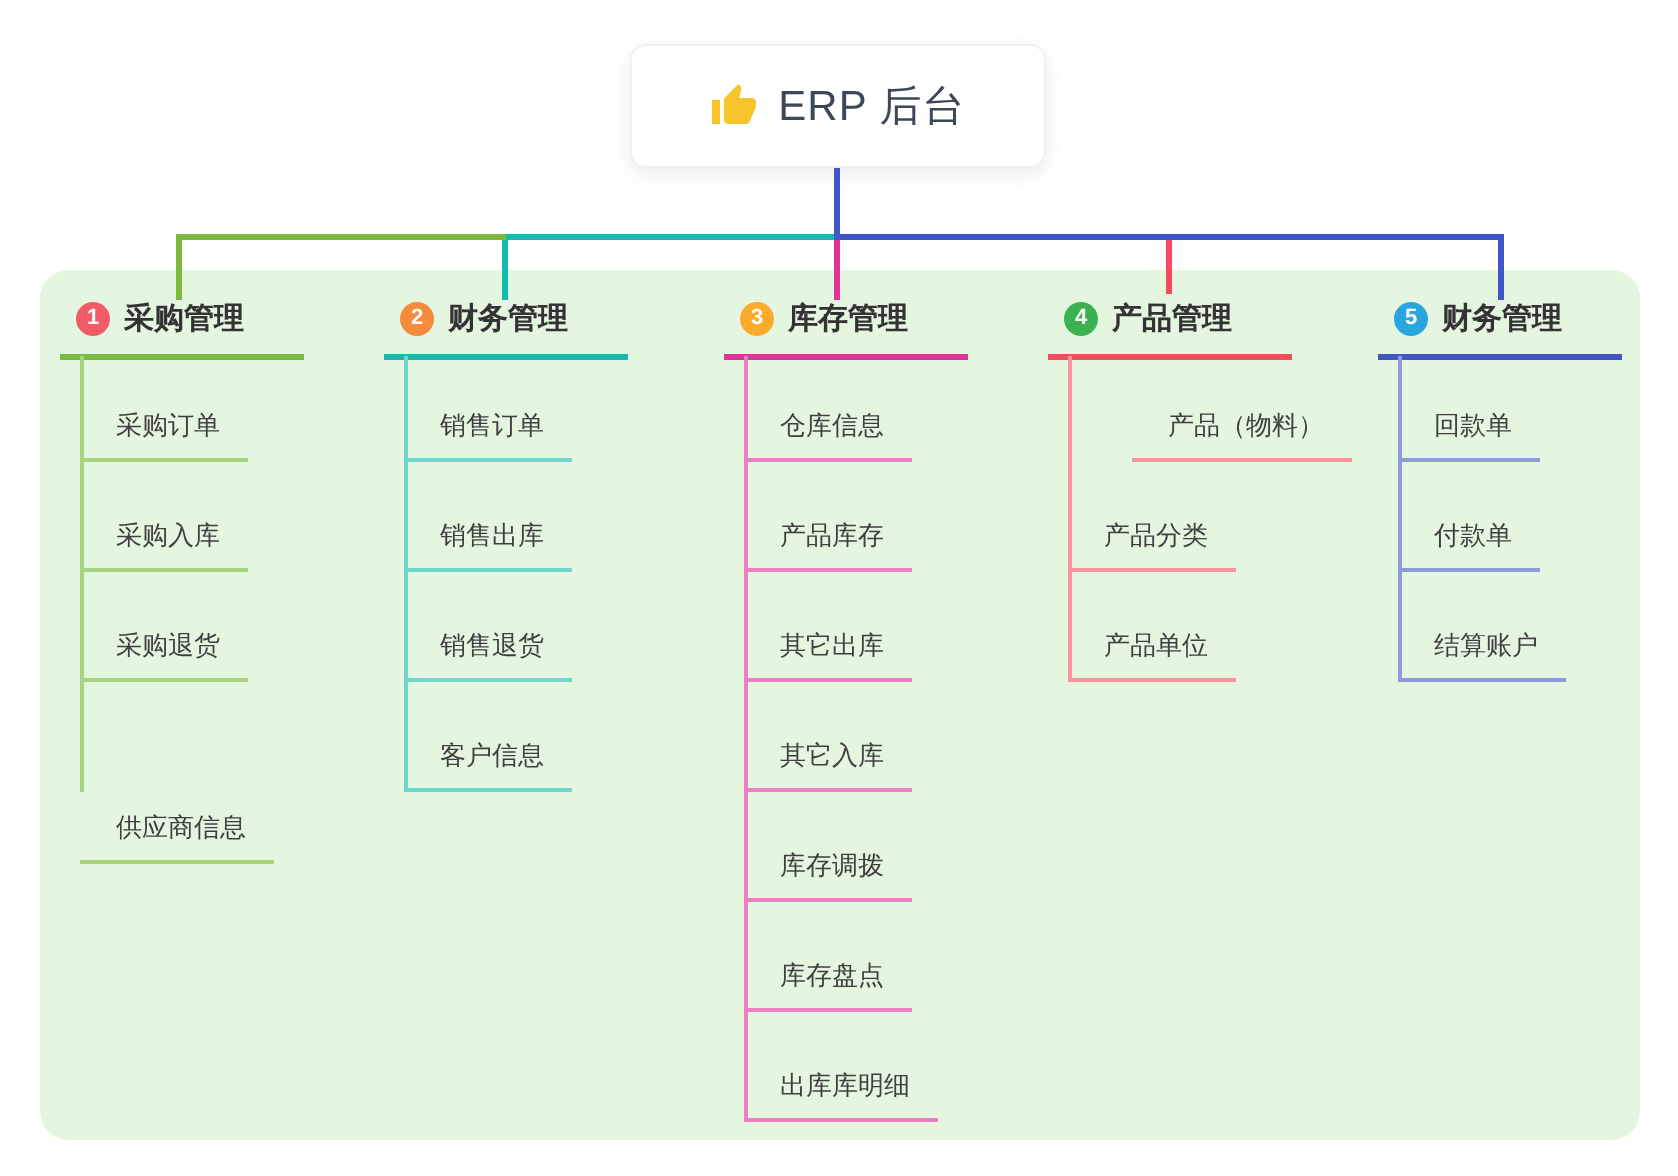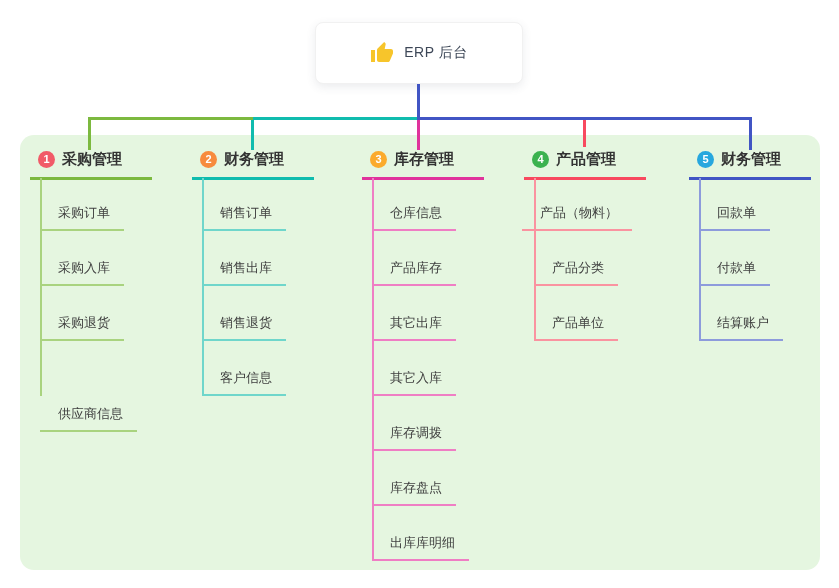--- a/index.html
+++ b/index.html
@@ -8,21 +8,21 @@
   .canvas { position:relative; width:839px; height:588px; background:#ffffff; overflow:hidden; }
 
   
   .root-card {
     position:absolute; left:315px; top:22px; width:208px; height:62px;
     background:#fff; border:1px solid #f1f1f1; border-radius:8px;
     box-shadow:0 3px 10px rgba(60,70,90,.10);
     display:flex; align-items:center; justify-content:center; gap:10px;
     cursor:pointer;
   }
-  .root-label { font-size:14px; font-weight:500; color:#3d4757; letter-spacing:.5px; }
+  .root-label { font-size:21px; font-weight:500; color:#3d4757; letter-spacing:.5px; }
   .thumb-icon { width:24px; height:24px; display:block; }
 
   
   .link { position:absolute; }
 
   
   .panel {
     position:absolute; left:20px; top:135px; width:800px; height:435px;
     border-radius:14px;
   }
@@ -117,21 +117,21 @@
     <div class="child-row" style="left: 372px; top: 479px; border-bottom-color: rgb(239, 126, 196);">库存盘点</div>
     <div class="child-row" style="left: 372px; top: 534px; border-bottom-color: rgb(239, 126, 196);">出库库明细</div>
   </div>
 
   <div>
     <div class="branch-title" style="left: 524px; top: 149px; border-bottom-color: rgb(248, 73, 95);">
       <span class="badge" style="background: rgb(59, 178, 79);">4</span>
       <span class="branch-label">产品管理</span>
     </div>
     <div class="vline" style="left: 534px; top: 178px; height: 163px; background: rgb(250, 147, 160);"></div>
-    <div class="child-row" style="left: 522px; top: 204px; border-bottom-color: rgb(250, 147, 160);">产品（物料）</div>
+    <div class="child-row" style="left: 566px; top: 204px; border-bottom-color: rgb(250, 147, 160);">产品（物料）</div>
     <div class="child-row" style="left: 534px; top: 259px; border-bottom-color: rgb(250, 147, 160);">产品分类</div>
     <div class="child-row" style="left: 534px; top: 314px; border-bottom-color: rgb(250, 147, 160);">产品单位</div>
   </div>
 
   <div>
     <div class="branch-title" style="left: 689px; top: 149px; border-bottom-color: rgb(65, 85, 196);">
       <span class="badge" style="background: rgb(39, 167, 222);">5</span>
       <span class="branch-label">财务管理</span>
     </div>
     <div class="vline" style="left: 699px; top: 178px; height: 163px; background: rgb(141, 155, 220);"></div>

